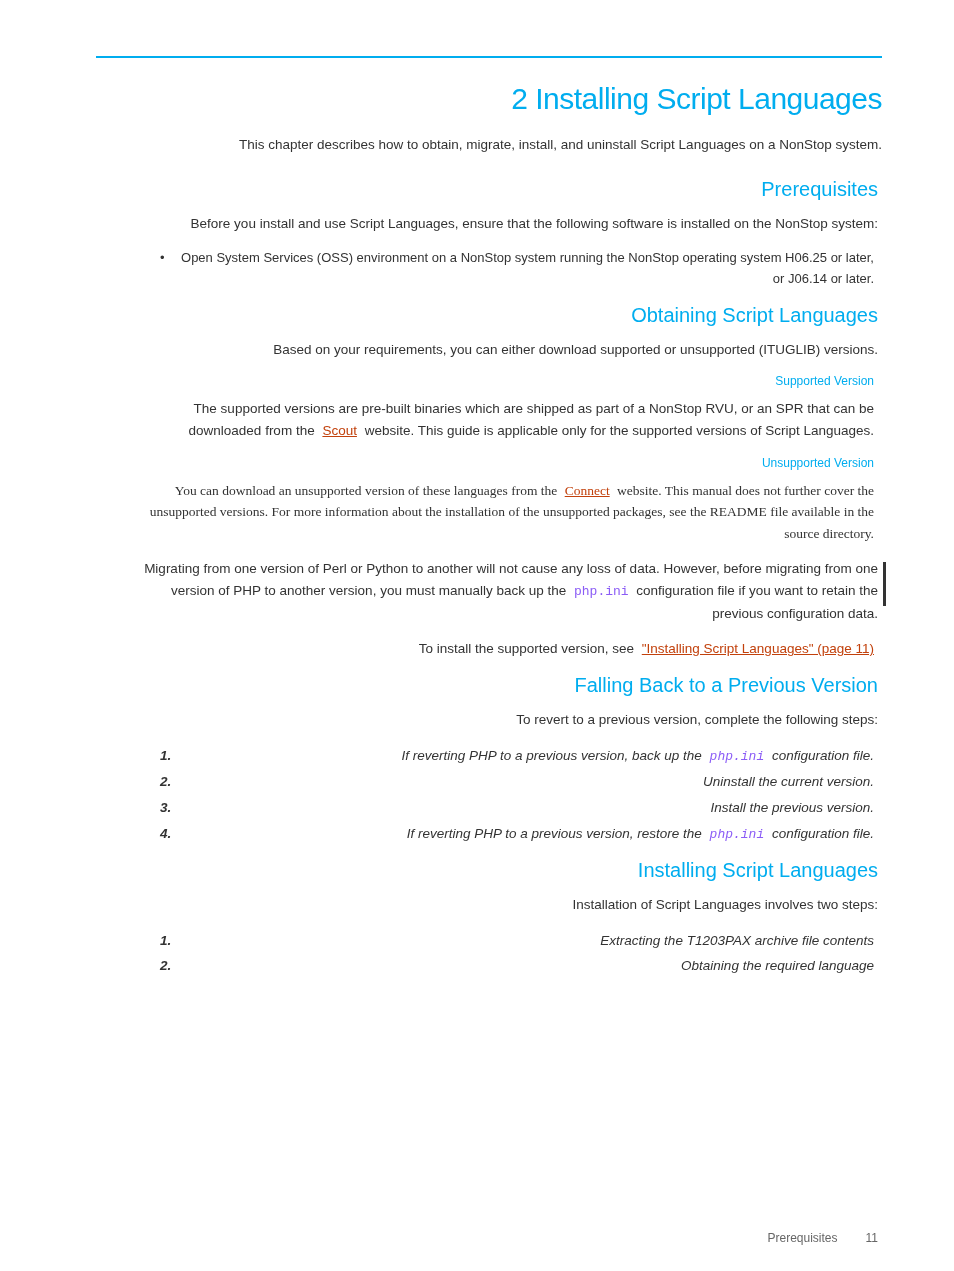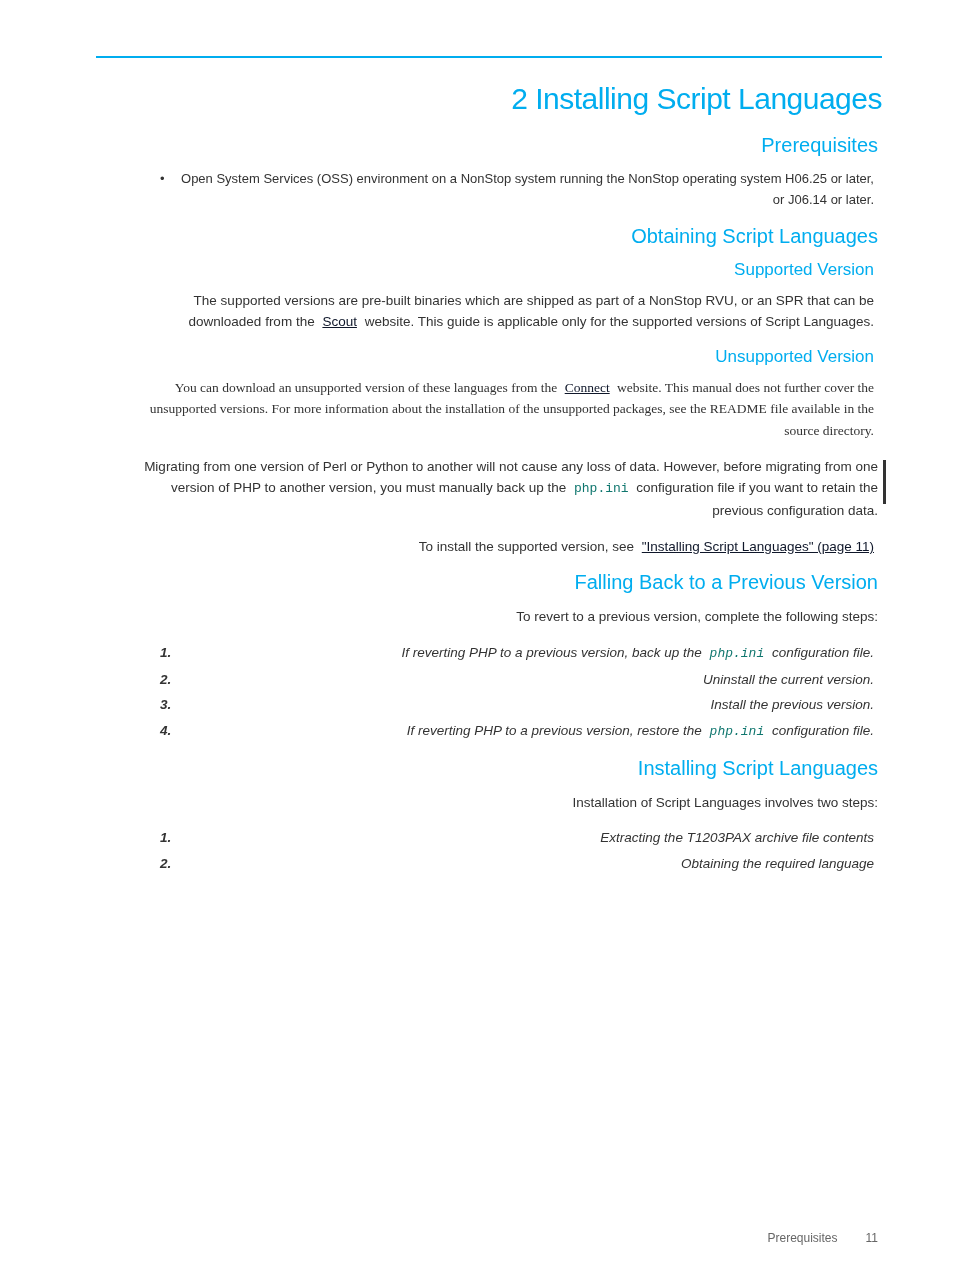--- a/index.html
+++ b/index.html
@@ -49,21 +49,21 @@
 
     .section-title {
       font-size: 20px;
       font-weight: normal;
       color: #00adef;
       margin-bottom: 12px;
       margin-top: 6px;
     }
 
     .subsection-title {
-      font-size: 17px;
+      font-size: 12px;
       font-weight: normal;
       color: #00adef;
       margin-bottom: 10px;
       margin-top: 4px;
     }
 
     .body-text {
       font-size: 13.5px;
       line-height: 1.6;
       color: #333;
@@ -113,28 +113,28 @@
 
     .ordered-list li::before {
       content: counter(ol-counter) ".";
       position: absolute;
       left: 0;
       color: #333;
       font-weight: bold;
     }
 
     a {
-      color: #0f172a;
+      color: #c2410c;
       text-decoration: underline;
     }
 
     code, .mono {
       font-family: "Courier New", Courier, monospace;
       font-size: 13px;
-      color: #0f766e;
+      color: #8b5cf6;
     }
 
     .section-block {
       margin-bottom: 10px;
     }
 
     .subsection-block {
       margin-left: 40px;
       margin-bottom: 10px;
     }
@@ -165,30 +165,33 @@
     }
   </style>
 </head>
 <body>
 
 <div class="page">
   <hr class="top-rule">
 
   <h1 class="chapter-title">2 Installing Script Languages</h1>
 
+  <p class="intro-text">This chapter describes how to obtain, migrate, install, and uninstall Script Languages on a NonStop system.</p>
 
   <div class="section-block">
     <h2 class="section-title">Prerequisites</h2>
+    <p class="body-text">Before you install and use Script Languages, ensure that the following software is installed on the NonStop system:</p>
     <ul class="bullet-list">
       <li>Open System Services (OSS) environment on a NonStop system running the NonStop operating system H06.25 or later, or J06.14 or later.</li>
     </ul>
   </div>
 
   <div class="section-block">
     <h2 class="section-title">Obtaining Script Languages</h2>
+    <p class="body-text">Based on your requirements, you can either download supported or unsupported (ITUGLIB) versions.</p>
 
     <div class="subsection-block">
       <h3 class="subsection-title">Supported Version</h3>
       <p class="body-text" style="margin-left:0;">The supported versions are pre-built binaries which are shipped as part of a NonStop RVU, or an SPR that can be downloaded from the <a href="#">Scout</a> website. This guide is applicable only for the supported versions of Script Languages.</p>
     </div>
 
     <div class="subsection-block">
       <h3 class="subsection-title">Unsupported Version</h3>
       <p class="body-text" style="margin-left:0;font-family:Liberation Serif, serif;">You can download an unsupported version of these languages from the <a href="#">Connect</a> website. This manual does not further cover the unsupported versions. For more information about the installation of the unsupported packages, see the README file available in the source directory.</p>
     </div>

